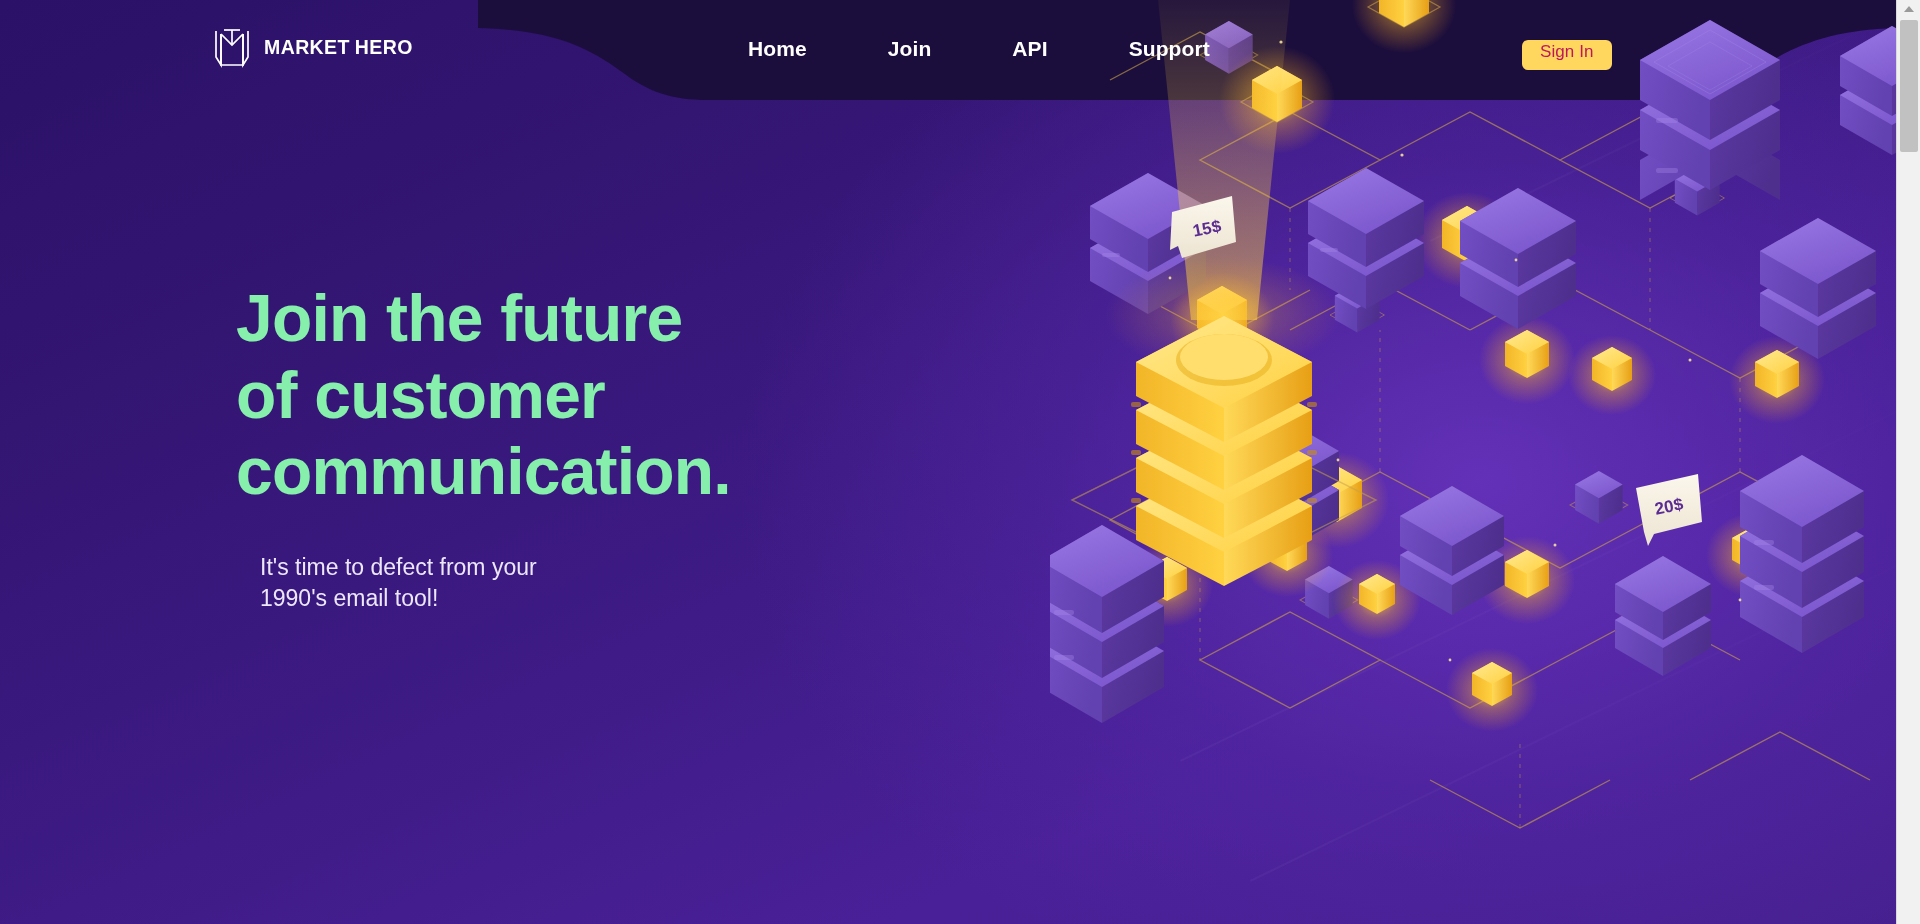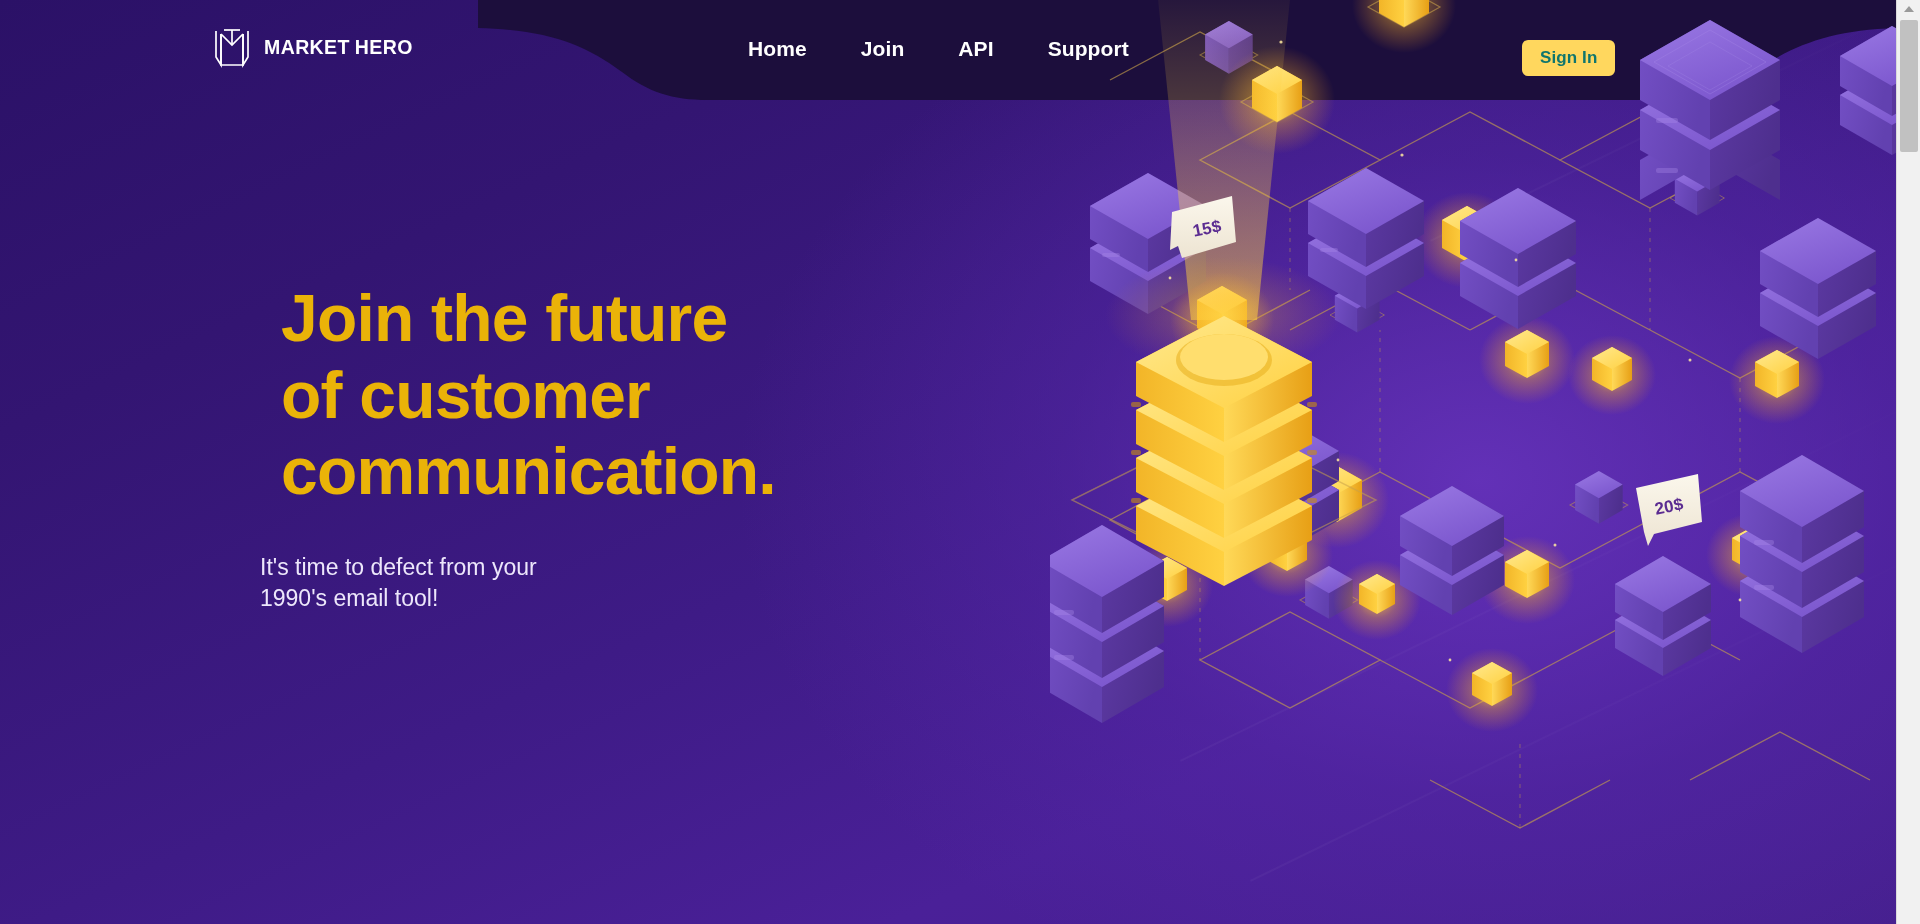--- a/index.html
+++ b/index.html
@@ -78,65 +78,64 @@
   }
   #logo-text .w1 { font-weight: 700; }
   #logo-text .w2 { font-weight: 700; }
 
   
   #nav-links {
     position: absolute;
     left: 740px; top: 38px;
     display: flex;
     align-items: flex-end;
-    gap: 54px;
+    gap: 81px;
   }
   .nav-link {
     color: #FFFFFF;
     font-size: 21px;
     font-weight: 700;
     text-decoration: none;
     letter-spacing: 0.1px;
     cursor: pointer;
     white-space: nowrap;
     line-height: 1;
   }
 
   
   #signin-btn {
     position: absolute;
     left: 1514px; top: 40px;
-    padding: 9px 18px 10px;
+    padding: 3px 18px 10px;
     background: #FFD75E;
-    color: #0f766e;
+    color: #be185d;
     border: none;
     border-radius: 6px;
     font-family: "Liberation Sans", sans-serif;
     font-size: 17px;
-    font-weight: 700;
+    font-weight: 400;
     letter-spacing: 0.1px;
     cursor: pointer;
     z-index: 45;
     line-height: 1;
   }
 
   
   #hero-copy {
     position: absolute;
     left: 236px; top: 280px;
     z-index: 20;
   }
   #hero-title {
-    color: #eab308;
+    color: #86efac;
     font-size: 66px;
     font-weight: 700;
     line-height: 1.16;
     letter-spacing: -0.8px;
     white-space: pre-line;
-    margin-left: 45px;
   }
   #hero-sub {
     margin-top: 42px;
     color: #EDE7FB;
     font-size: 23px;
     font-weight: 400;
     line-height: 1.36;
     white-space: pre-line;
     margin-left: 24px;
   }

